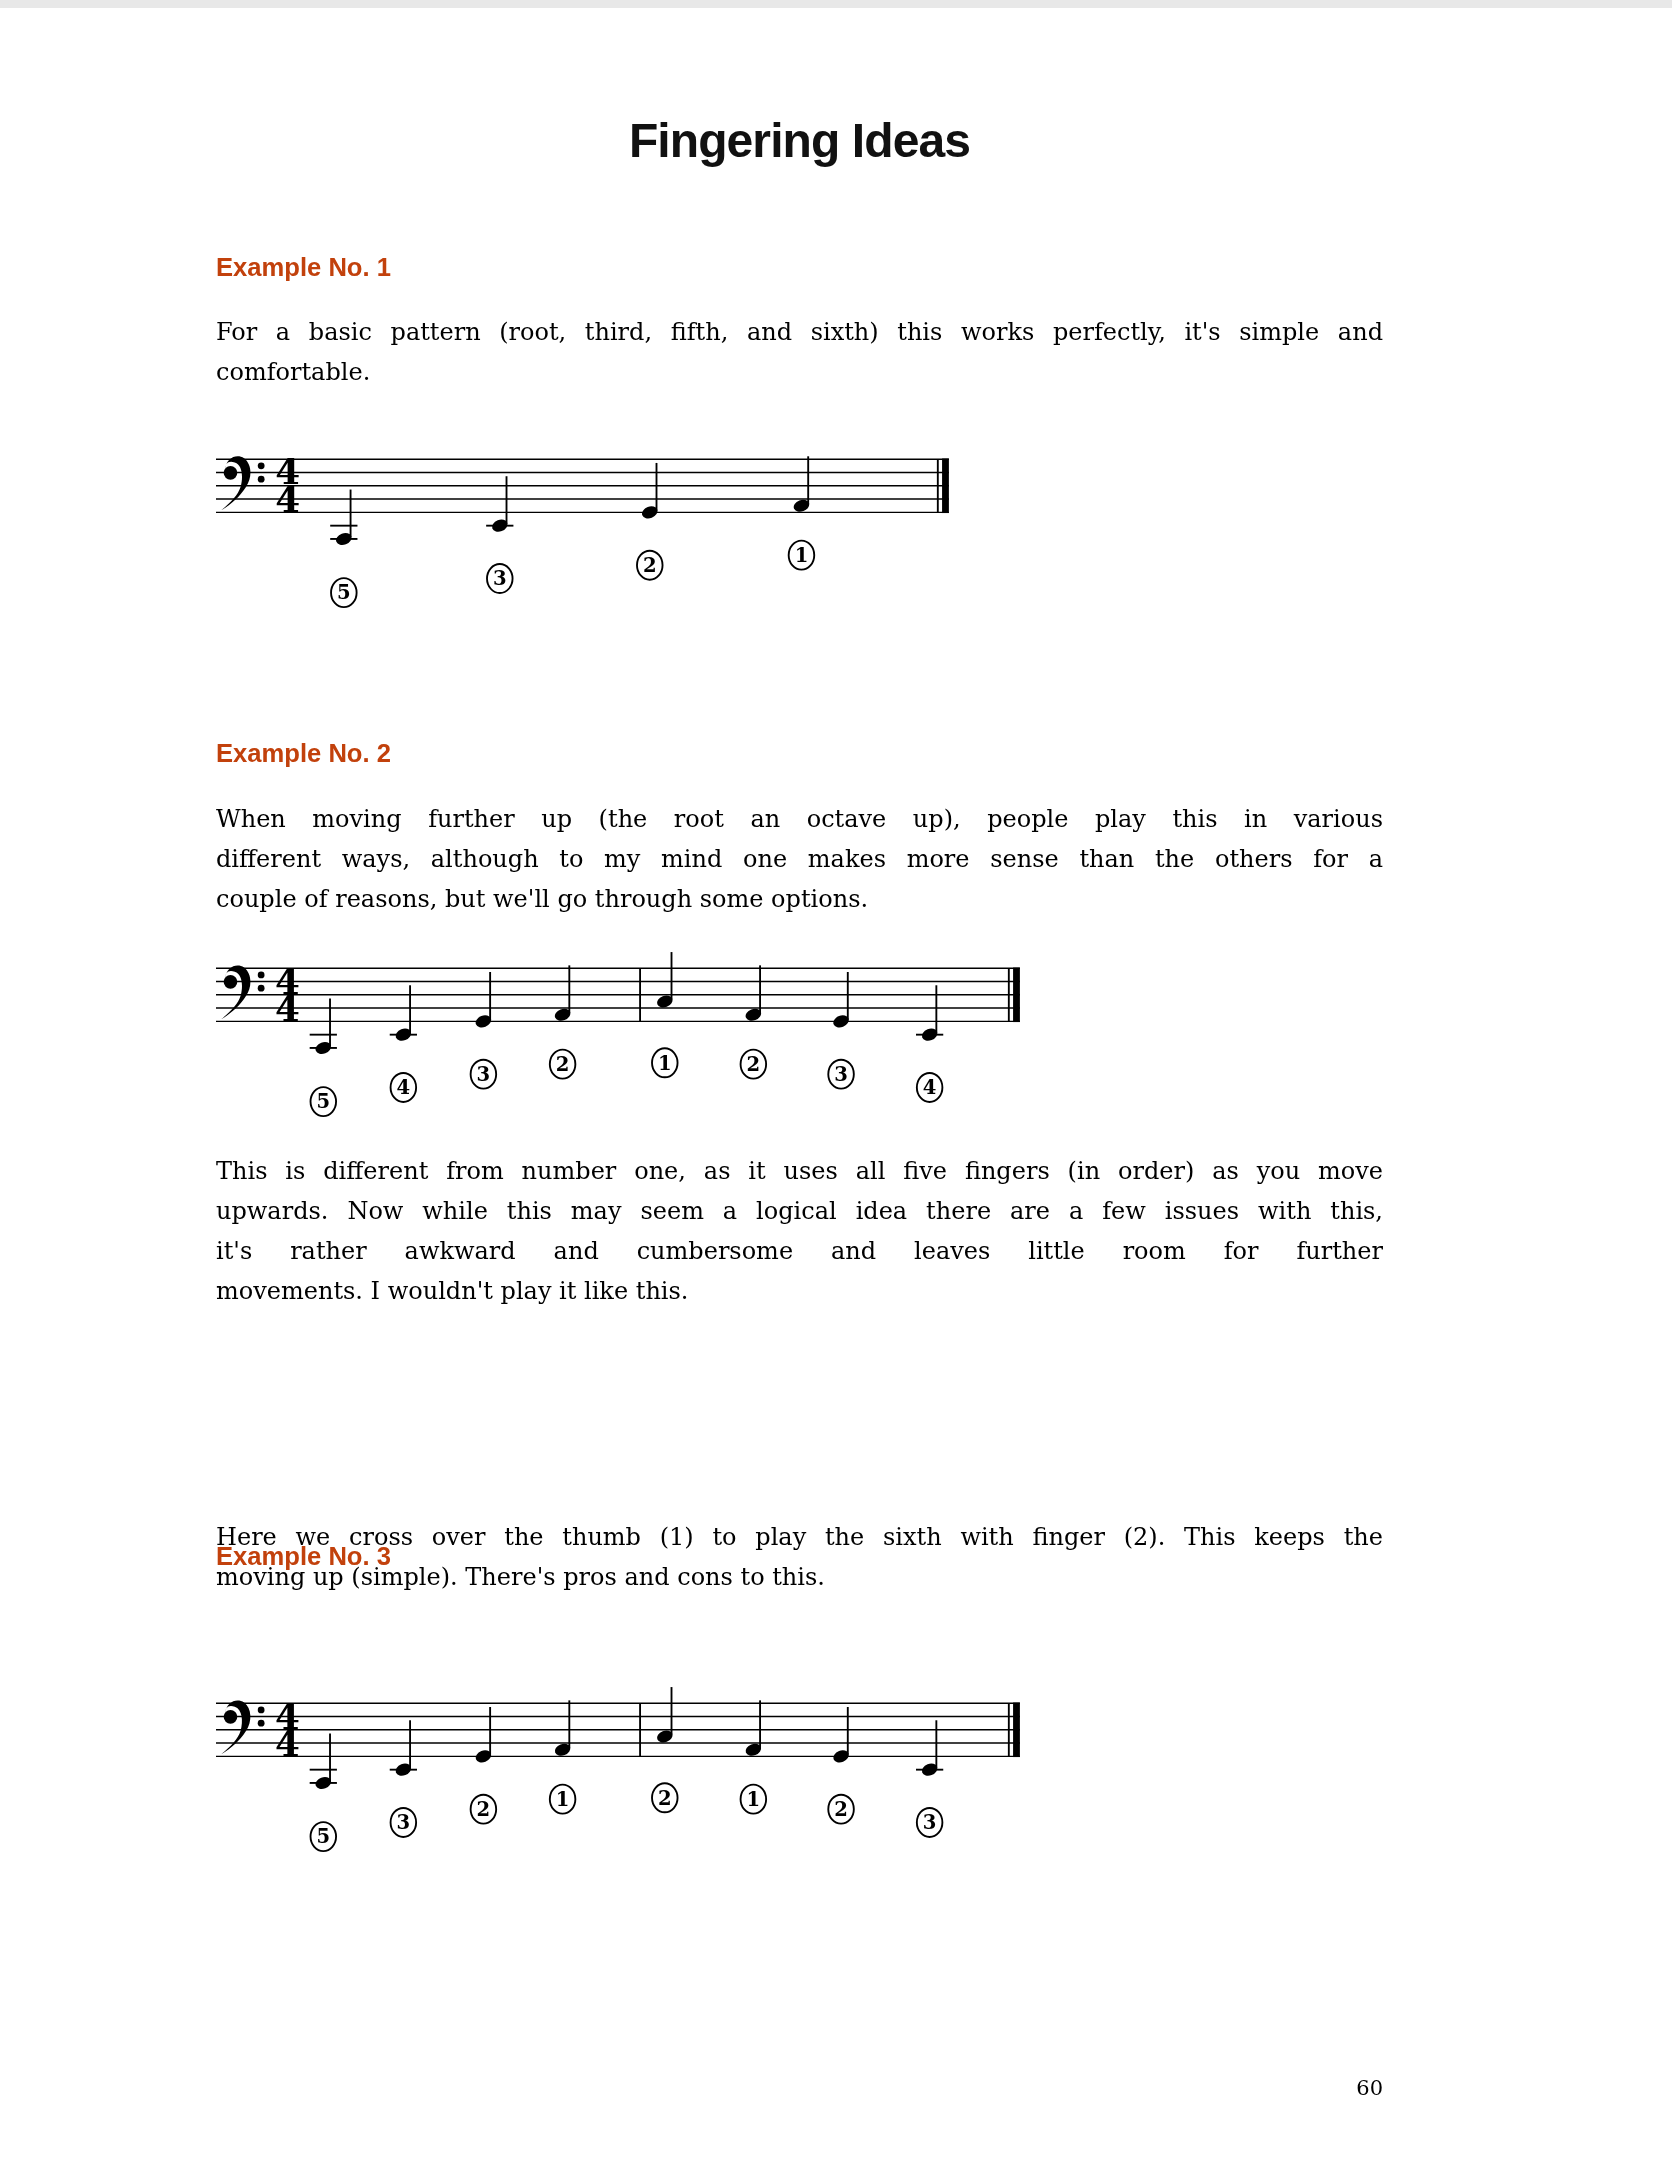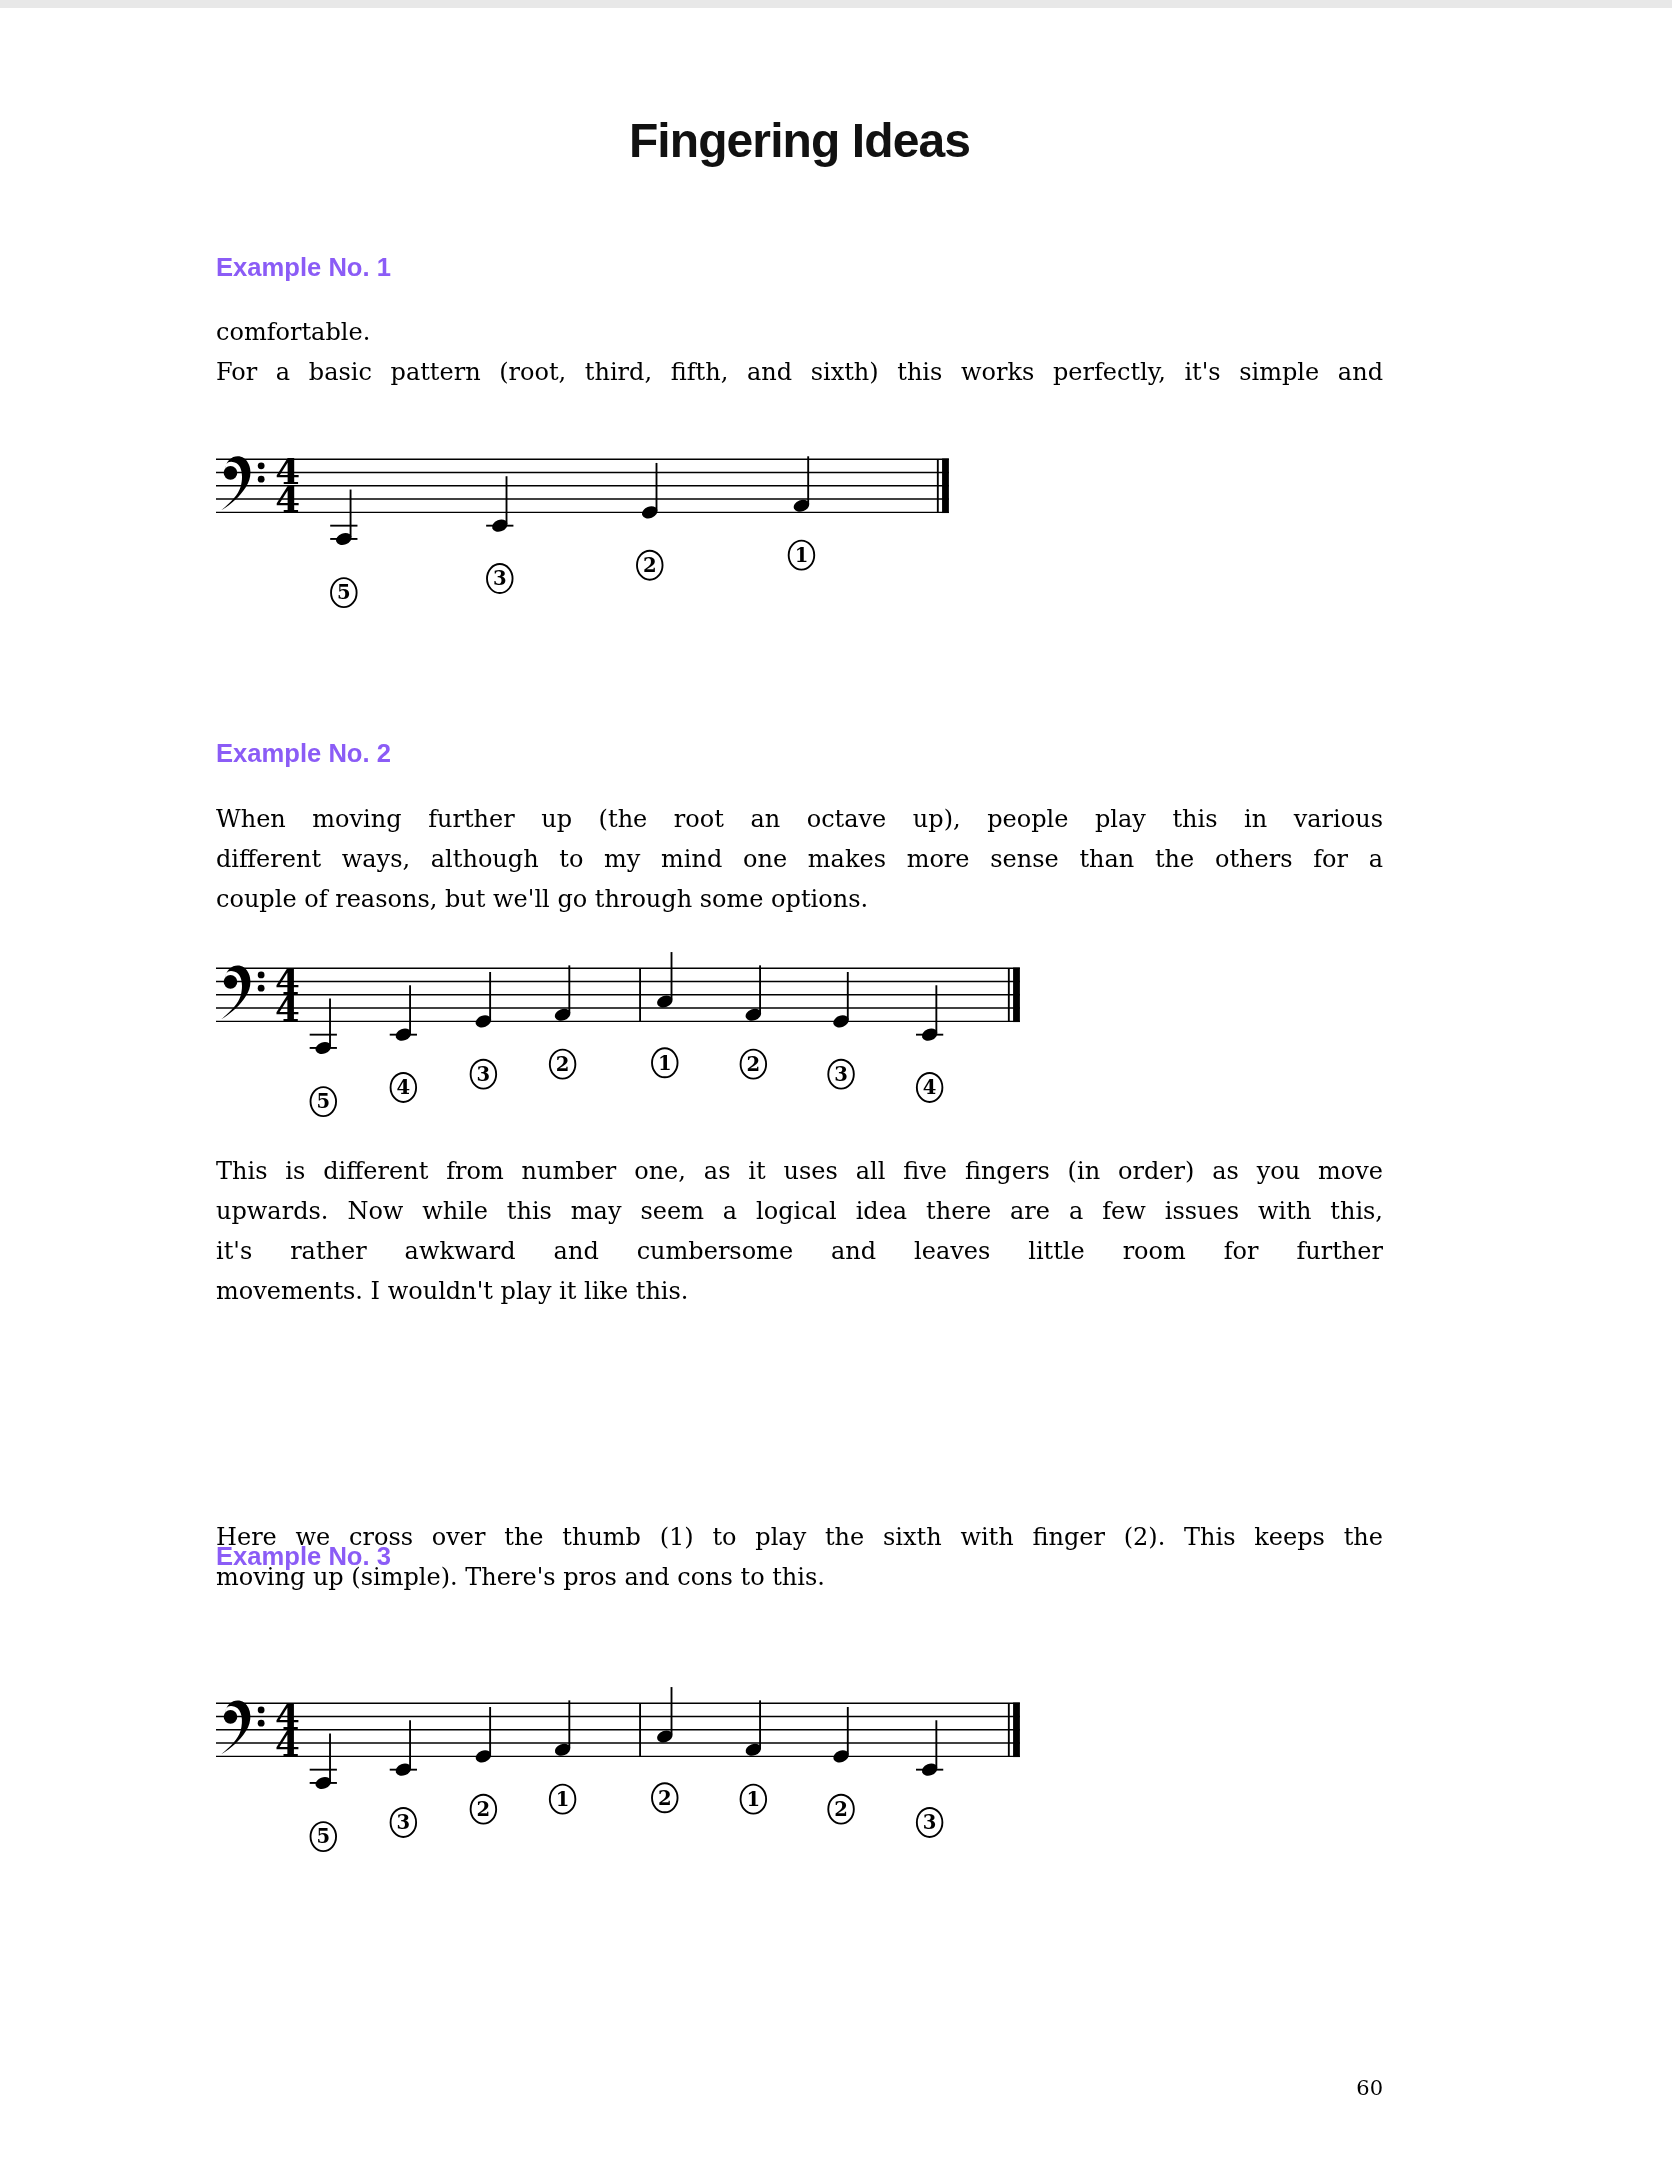--- a/index.html
+++ b/index.html
@@ -15,21 +15,21 @@
   .doc-title{
     position:absolute;left:216px;width:1167px;top:107px;
     text-align:center;
     font-family:"Liberation Sans",sans-serif;
     font-weight:bold;font-size:48px;line-height:1.1;
     letter-spacing:-0.9px;color:#111;
   }
   .ex-heading{
     position:absolute;left:216px;width:1167px;
     font-family:"Liberation Sans",sans-serif;
-    font-weight:bold;font-size:25.6px;line-height:1.1;color:#8b5cf6;
+    font-weight:bold;font-size:25.6px;line-height:1.1;color:#c2410c;
   }
   #ex1-heading{top:245px}
   #ex2-heading{top:731px}
   #ex3-heading{top:1534px}
   .para{
     position:absolute;left:216px;width:1167px;
     font-family:"DejaVu Serif","Liberation Serif",serif;
     font-size:24px;color:#000;
   }
   #ex1-para{top:304px}
@@ -55,22 +55,22 @@
 </style>
 </head>
 <body>
 
 <div class="page">
 
   <div class="doc-title">Fingering Ideas</div>
 
   <div class="ex-heading" id="ex1-heading">Example No. 1</div>
   <div class="para" id="ex1-para">
+      <div class="pline">For a basic pattern (root, third, fifth, and sixth) this works perfectly, it's simple and</div>
       <div class="pline last">comfortable.</div>
-      <div class="pline">For a basic pattern (root, third, fifth, and sixth) this works perfectly, it's simple and</div>
     </div>
   <div class="staff-box" id="staff-box-0"><svg width="738" height="175" viewBox="0 0 866 205">
         <line x1="0" y1="20" x2="860" y2="20" stroke="#000" stroke-width="1.7"></line>
         <line x1="0" y1="35.6" x2="860" y2="35.6" stroke="#000" stroke-width="1.7"></line>
         <line x1="0" y1="51.2" x2="860" y2="51.2" stroke="#000" stroke-width="1.7"></line>
         <line x1="0" y1="66.8" x2="860" y2="66.8" stroke="#000" stroke-width="1.7"></line>
         <line x1="0" y1="82.4" x2="860" y2="82.4" stroke="#000" stroke-width="1.7"></line>
         <g>
           <circle cx="17" cy="36" r="8" fill="#000"></circle>
           <path d="M 11,31 C 12,19 24,13 33,19 C 42,26 43,41 35,53 C 28,64 18,73 6,80 C 17,71 26,62 29,52 C 32,41 31,27 22,24 C 14,21 11,26 11,31 Z" fill="#000"></path>

